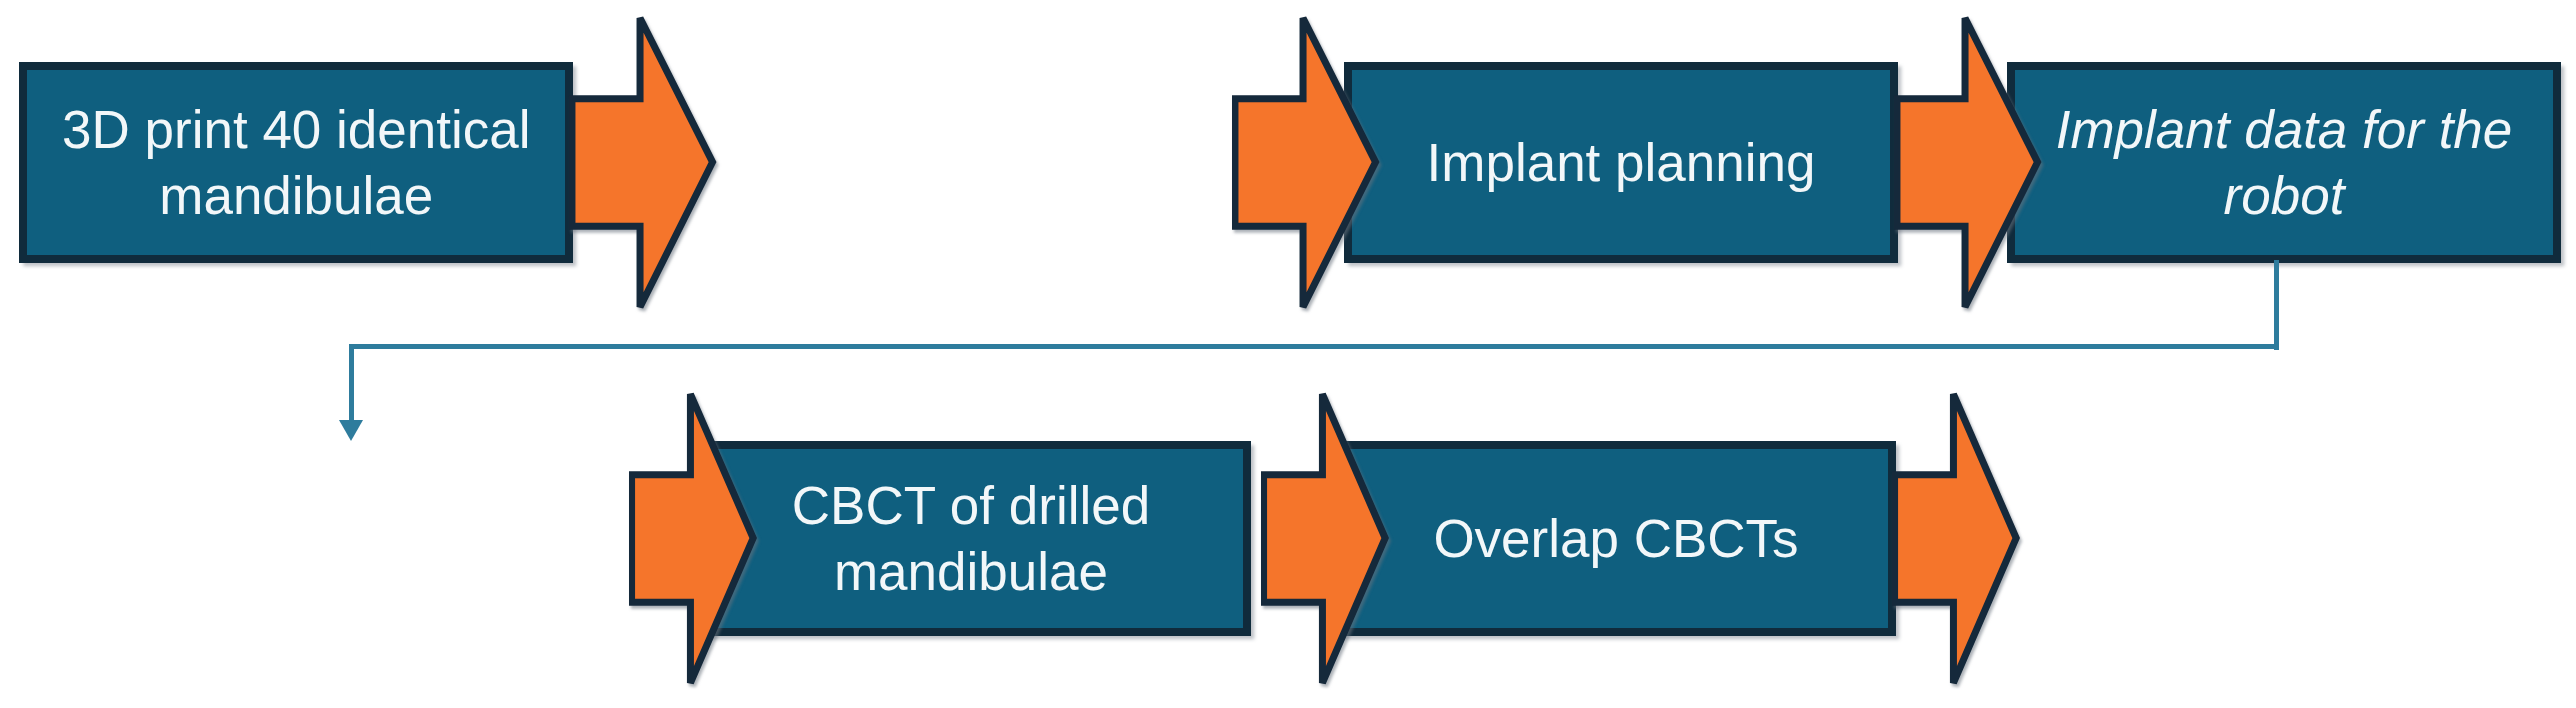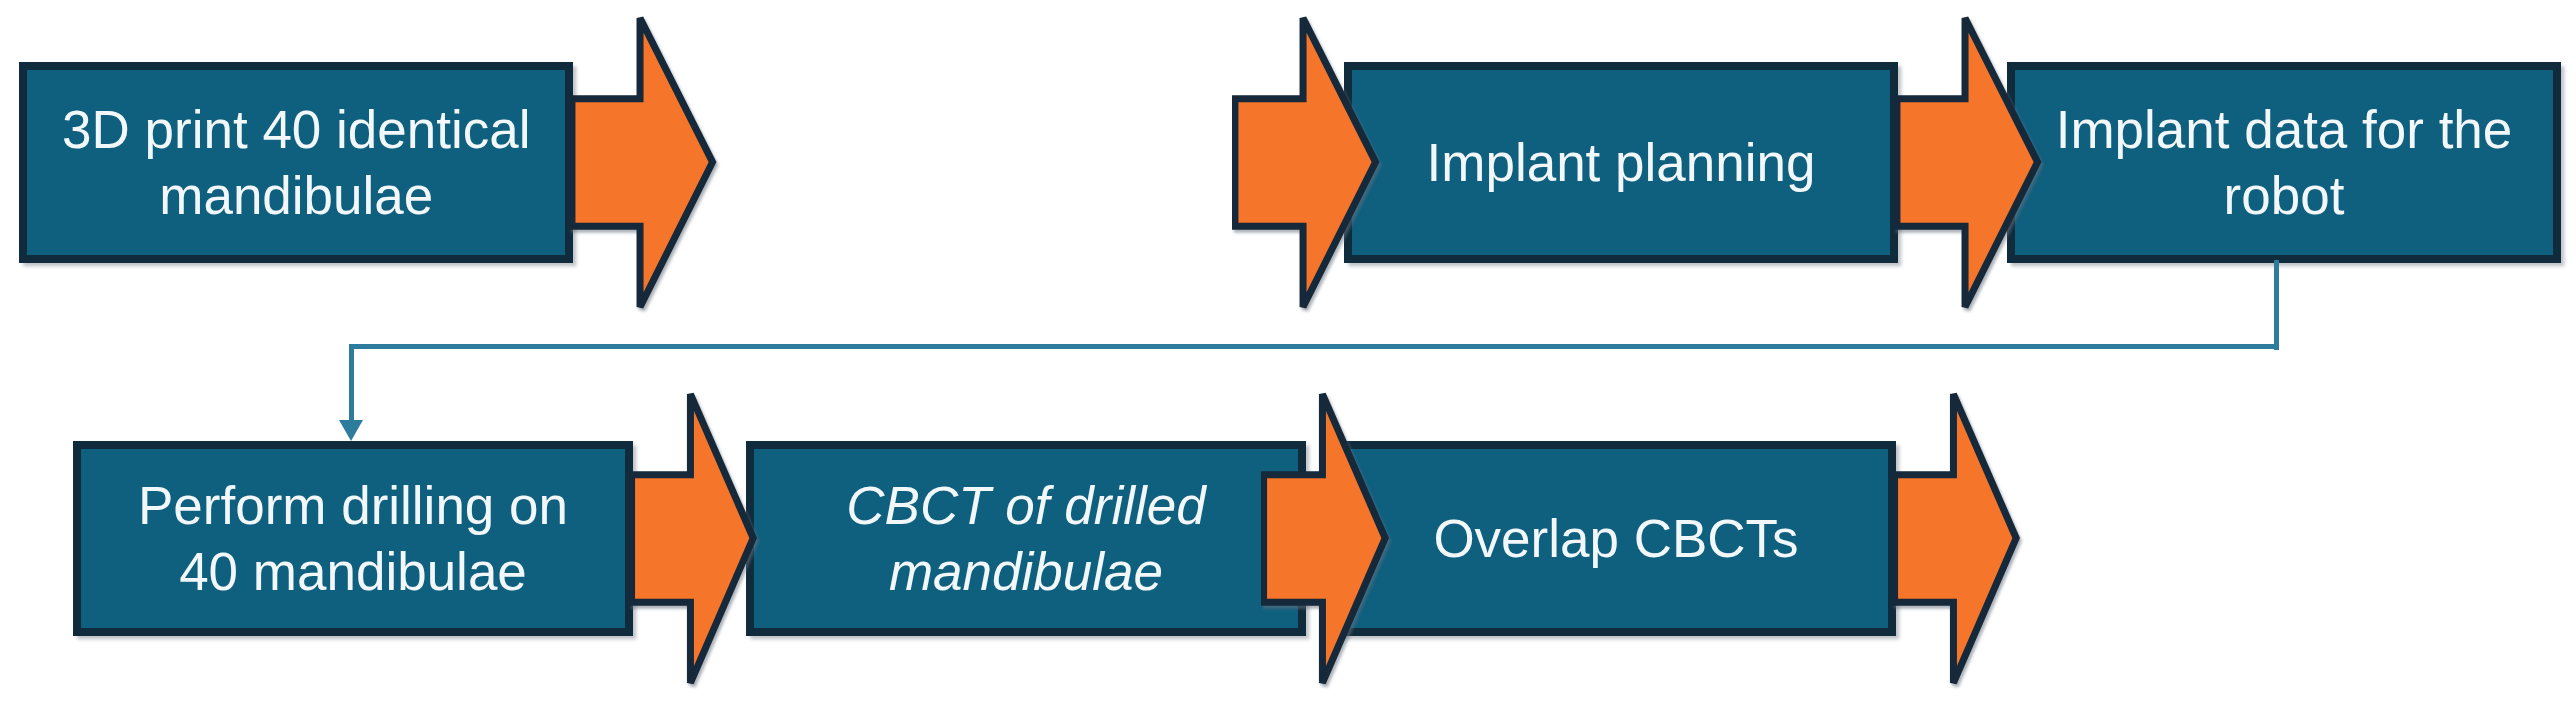--- a/index.html
+++ b/index.html
@@ -32,24 +32,24 @@
     color:var(--text);
     font-size:53px;
     line-height:1.24;
     white-space:pre-line;
     letter-spacing:0px;
   }
   
   .b1{left:19.3px;  top:62px; width:554px; height:201px;}
   .b2{left:682px; top:62px; width:554px; height:201px;}
   .b3{left:1344px;top:62px; width:554px; height:201px;}
-  .b4{left:2007px;top:62px; width:554px; height:201px;}
+  .b4{left:2007px;top:62px; width:554px; height:201px;font-style:italic;}
   
   .b5{left:73px;  top:441px;width:560px; height:195px;}
-  .b6{left:746px; top:441px;width:560px; height:195px;font-style:italic;}
+  .b6{left:691px; top:441px;width:560px; height:195px;}
   .b7{left:1336px;top:441px;width:560px; height:195px;}
   .b8{left:1968px;top:441px;width:560px; height:195px;}
 
   .arrow{
     position:absolute;
     filter:drop-shadow(2.6px 3.5px 1.8px rgba(105,115,125,0.55));
     z-index:3;
   }
   .arrow polygon{
     fill:var(--arrow-fill);
@@ -94,24 +94,20 @@
 mandibulae</span>
   </div>
   <div class="box b3">
     <span class="box-label">Implant planning</span>
   </div>
   <div class="box b4">
     <span class="box-label">Implant data for the
 robot</span>
   </div>
 
-  <div class="box b5">
-    <span class="box-label">Perform drilling on
-40 mandibulae</span>
-  </div>
   <div class="box b6">
     <span class="box-label">CBCT of drilled
 mandibulae</span>
   </div>
   <div class="box b7">
     <span class="box-label">Overlap CBCTs</span>
   </div>
 
   <svg class="arrow a1" viewBox="0 0 200 345" preserveAspectRatio="none" aria-hidden="true">
     <polygon vector-effect="non-scaling-stroke" points="4,100 96,100 96,8 194,172 96,337 96,245 4,245"></polygon>

